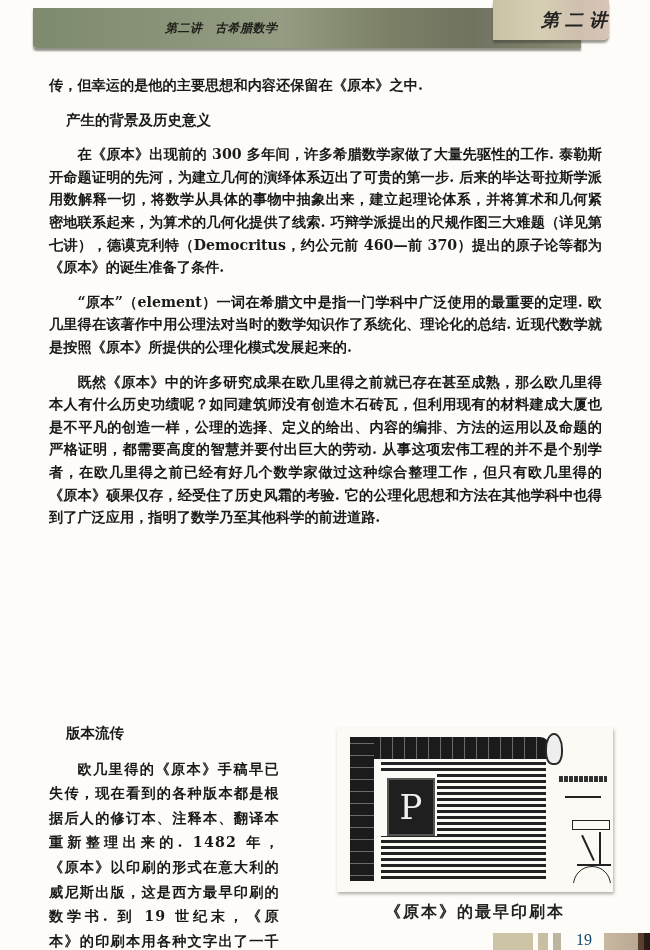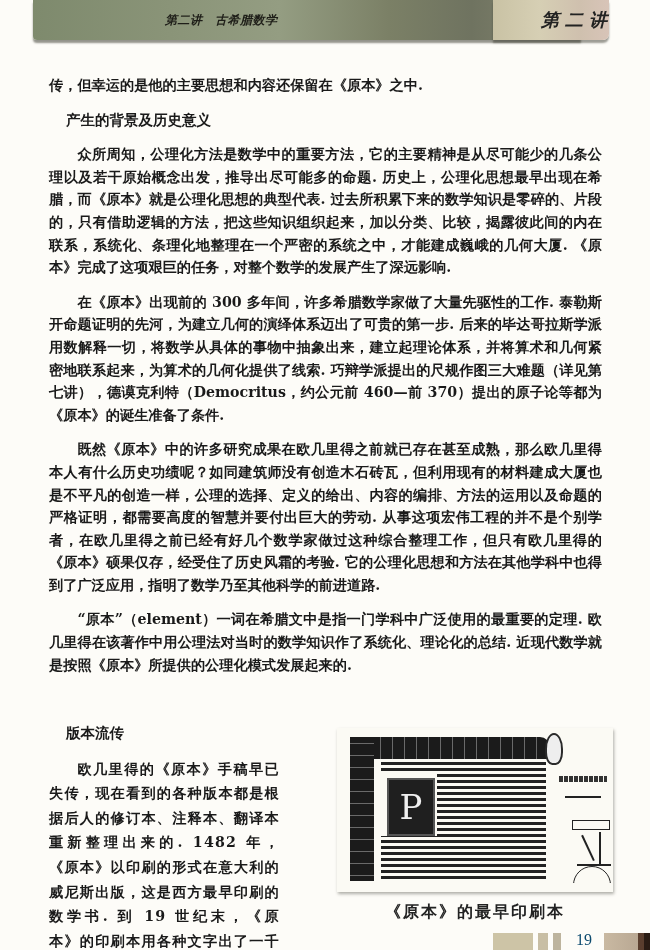--- a/index.html
+++ b/index.html
@@ -3,21 +3,21 @@
 <meta charset="utf-8">
 <style>
   html, body { margin: 0; padding: 0; }
   body {
     width: 650px; height: 950px; overflow: hidden; position: relative;
     background: #fdfcf8;
     font-family: "DejaVu Serif", "Liberation Serif", serif;
     color: #1a1a1a;
   }
   .header-bar {
-    position: absolute; left: 33px; top: 0; width: 548px; height: 40px;
+    position: absolute; left: 33px; top: 8px; width: 548px; height: 40px;
     background: linear-gradient(90deg, #7e8a6d 0%, #8a9478 25%, #949d82 45%, #7b8066 65%, #6f7360 80%, #8b8a74 100%);
     box-shadow: 0 3px 2px rgba(60,60,50,0.55);
     border-radius: 0 0 0 4px;
   }
   .header-title {
     position: absolute; left: 132px; top: 12px; width: 160px;
     font-family: "DejaVu Sans", "Liberation Sans", sans-serif;
     font-size: 12px; font-weight: bold; font-style: italic; color: #1e1e18;
     letter-spacing: 0.5px; white-space: pre;
   }
@@ -109,24 +109,23 @@
 <div class="header-bar">
   <div class="header-title">第二讲　古希腊数学</div>
 </div>
 <div class="header-badge">
   <div class="header-badge-text">第二讲</div>
 </div>
 
 <div class="content">
   <p class="noindent">传，但幸运的是他的主要思想和内容还保留在《原本》之中.</p>
   <h3>产生的背景及历史意义</h3>
-  <p>众所周知，公理化方法是数学中的重要方法，它的主要精神是从尽可能少的几条公理以及若干原始概念出发，推导出尽可能多的命题. 历史上，公理化思想最早出现在希腊，而《原本》就是公理化思想的典型代表. 过去所积累下来的数学知识是零碎的、片段的，只有借助逻辑的方法，把这些知识组织起来，加以分类、比较，揭露彼此间的内在联系，系统化、条理化地整理在一个严密的系统之中，才能建成巍峨的几何大厦. 《原本》完成了这项艰巨的任务，对整个数学的发展产生了深远影响.</p>
   <p>在《原本》出现前的 300 多年间，许多希腊数学家做了大量先驱性的工作. 泰勒斯开命题证明的先河，为建立几何的演绎体系迈出了可贵的第一步. 后来的毕达哥拉斯学派用数解释一切，将数学从具体的事物中抽象出来，建立起理论体系，并将算术和几何紧密地联系起来，为算术的几何化提供了线索. 巧辩学派提出的尺规作图三大难题（详见第七讲），德谟克利特（Democritus，约公元前 460—前 370）提出的原子论等都为《原本》的诞生准备了条件.</p>
+  <p>“原本”（element）一词在希腊文中是指一门学科中广泛使用的最重要的定理. 欧几里得在该著作中用公理法对当时的数学知识作了系统化、理论化的总结. 近现代数学就是按照《原本》所提供的公理化模式发展起来的.</p>
   <p>既然《原本》中的许多研究成果在欧几里得之前就已存在甚至成熟，那么欧几里得本人有什么历史功绩呢？如同建筑师没有创造木石砖瓦，但利用现有的材料建成大厦也是不平凡的创造一样，公理的选择、定义的给出、内容的编排、方法的运用以及命题的严格证明，都需要高度的智慧并要付出巨大的劳动. 从事这项宏伟工程的并不是个别学者，在欧几里得之前已经有好几个数学家做过这种综合整理工作，但只有欧几里得的《原本》硕果仅存，经受住了历史风霜的考验. 它的公理化思想和方法在其他学科中也得到了广泛应用，指明了数学乃至其他科学的前进道路.</p>
-  <p>“原本”（element）一词在希腊文中是指一门学科中广泛使用的最重要的定理. 欧几里得在该著作中用公理法对当时的数学知识作了系统化、理论化的总结. 近现代数学就是按照《原本》所提供的公理化模式发展起来的.</p>
 </div>
 
 <div class="float-block">
   <h3>版本流传</h3>
   <p>欧几里得的《原本》手稿早已失传，现在看到的各种版本都是根据后人的修订本、注释本、翻译本重新整理出来的. 1482 年，《原本》以印刷的形式在意大利的威尼斯出版，这是西方最早印刷的数学书. 到 19 世纪末，《原本》的印刷本用各种文字出了一千版以上. 古往今来，还没有哪本书像《原本》那样长期成为莘莘学</p>
 </div>
 
 <div class="figure">
   <div class="fig-text-lines"></div>
   <div class="fig-text-lines-cover"></div>

